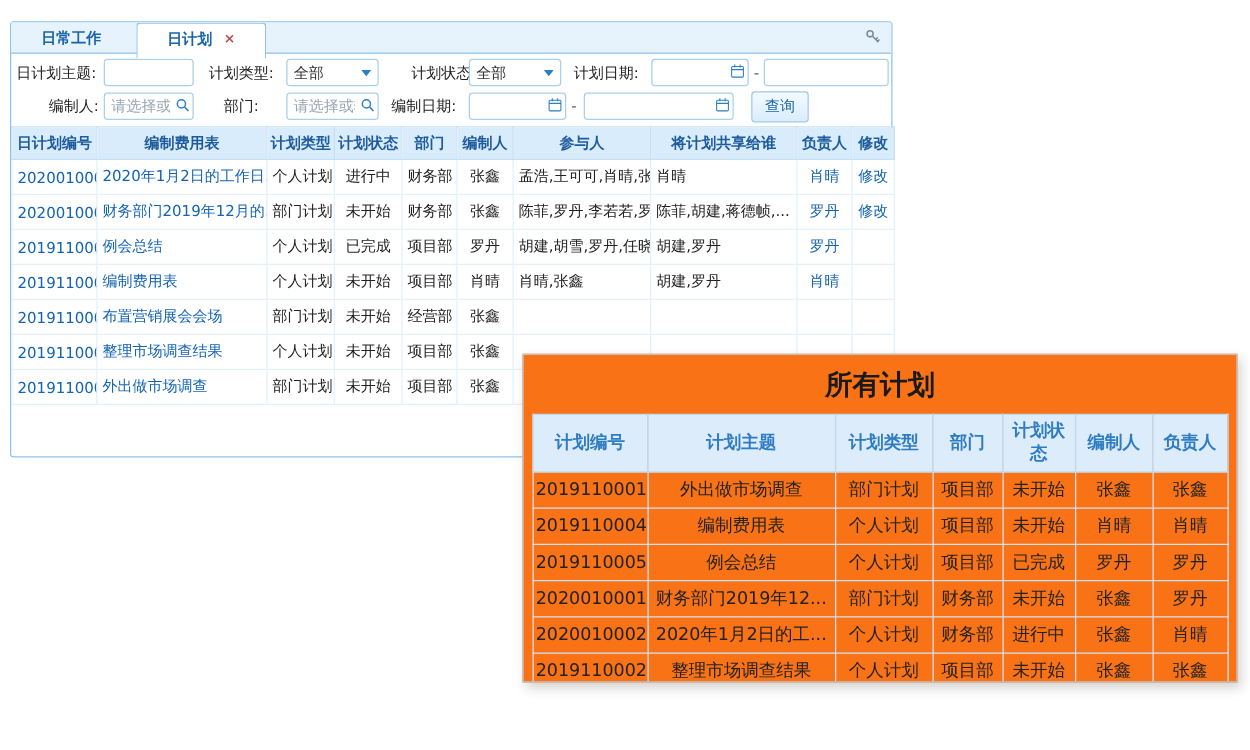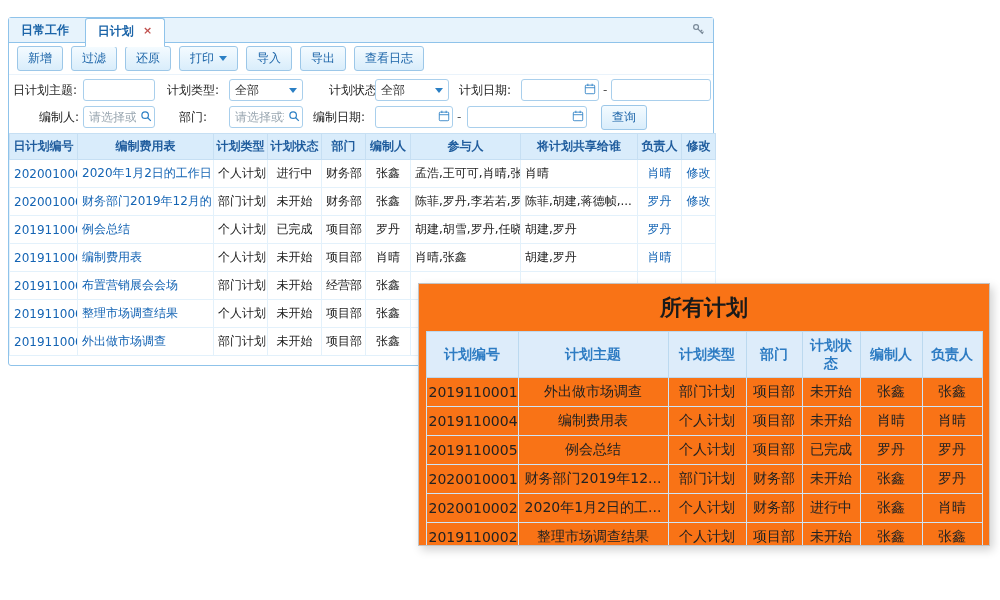--- a/index.html
+++ b/index.html
@@ -5,21 +5,21 @@
   * { box-sizing: border-box; margin: 0; padding: 0; }
   html,body { width:1000px; height:600px; background:#fff; }
   body { font-family:"DejaVu Sans","Liberation Sans",sans-serif; font-size:12px; color:#222; }
   .screen { position:relative; width:1000px; height:600px; background:#fff; overflow:hidden; }
 
   
   .main-panel { position:absolute; left:8px; top:17px; width:706px; height:349px;
     background:#fff; border:1px solid #8fc3ea; border-radius:3px; }
 
   .tabbar { position:relative; height:25px; background:#e7f3fc; border-bottom:1px solid #8fc3ea; }
-  .tab { display:inline-block; height:29px; line-height:24px; padding:0 12px;
+  .tab { display:inline-block; height:29px; line-height:24px; padding:0 24px;
     color:#1b64a8; font-weight:bold; cursor:pointer; vertical-align:top; }
   .tab.active { background:#fff; border:1px solid #8fc3ea; border-bottom:1px solid #fff;
     border-radius:3px 3px 0 0; margin-bottom:-1px; position:relative; z-index:2; }
   .tab .close { color:#c0504d; font-weight:bold; margin-left:5px; font-size:11px; vertical-align:top; }
   .tabbar .key-wrap { position:absolute; right:8px; top:5px; cursor:pointer; }
 
   .toolbar { height:32px; display:flex; align-items:center; gap:8px; padding:0 8px;
     border-bottom:1px solid #eaf3fb; }
   .btn { font-family:inherit; font-size:12px; color:#1b64a8; background:linear-gradient(#f4fbff,#d9edfb);
     border:1px solid #9cc7e8; border-radius:3px; padding:3px 10px; cursor:pointer; white-space:nowrap; }
@@ -76,29 +76,20 @@
       <span class="key-wrap">
         <svg viewBox="0 0 16 16" width="13" height="13">
           <circle cx="5" cy="5" r="3" fill="none" stroke="#7a8a99" stroke-width="1.5"></circle>
           <line x1="7.2" y1="7.2" x2="13.2" y2="13.2" stroke="#7a8a99" stroke-width="1.5"></line>
           <line x1="10.5" y1="10.5" x2="12.6" y2="8.4" stroke="#7a8a99" stroke-width="1.5"></line>
           <line x1="12.4" y1="12.4" x2="14.2" y2="10.6" stroke="#7a8a99" stroke-width="1.5"></line>
         </svg>
       </span>
     </div>
 
-    <div class="toolbar">
-      <button class="btn">新增</button>
-      <button class="btn">过滤</button>
-      <button class="btn">还原</button>
-      <button class="btn"><span>打印</span><span class="caret"></span></button>
-      <button class="btn">导入</button>
-      <button class="btn">导出</button>
-      <button class="btn">查看日志</button>
-    </div>
 
     <div class="filters">
 
       <span class="flabel" style="left:2px;top:4px;width:68px">日计划主题:</span>
       <span class="fwrap" style="left:74px;top:4px;width:72px">
         <input value="" style="">
       </span>
       <span class="flabel" style="left:152px;top:4px;width:64px">计划类型:</span>
       <span class="fselect" style="left:220px;top:4px;width:74px">
         <span>全部</span>

